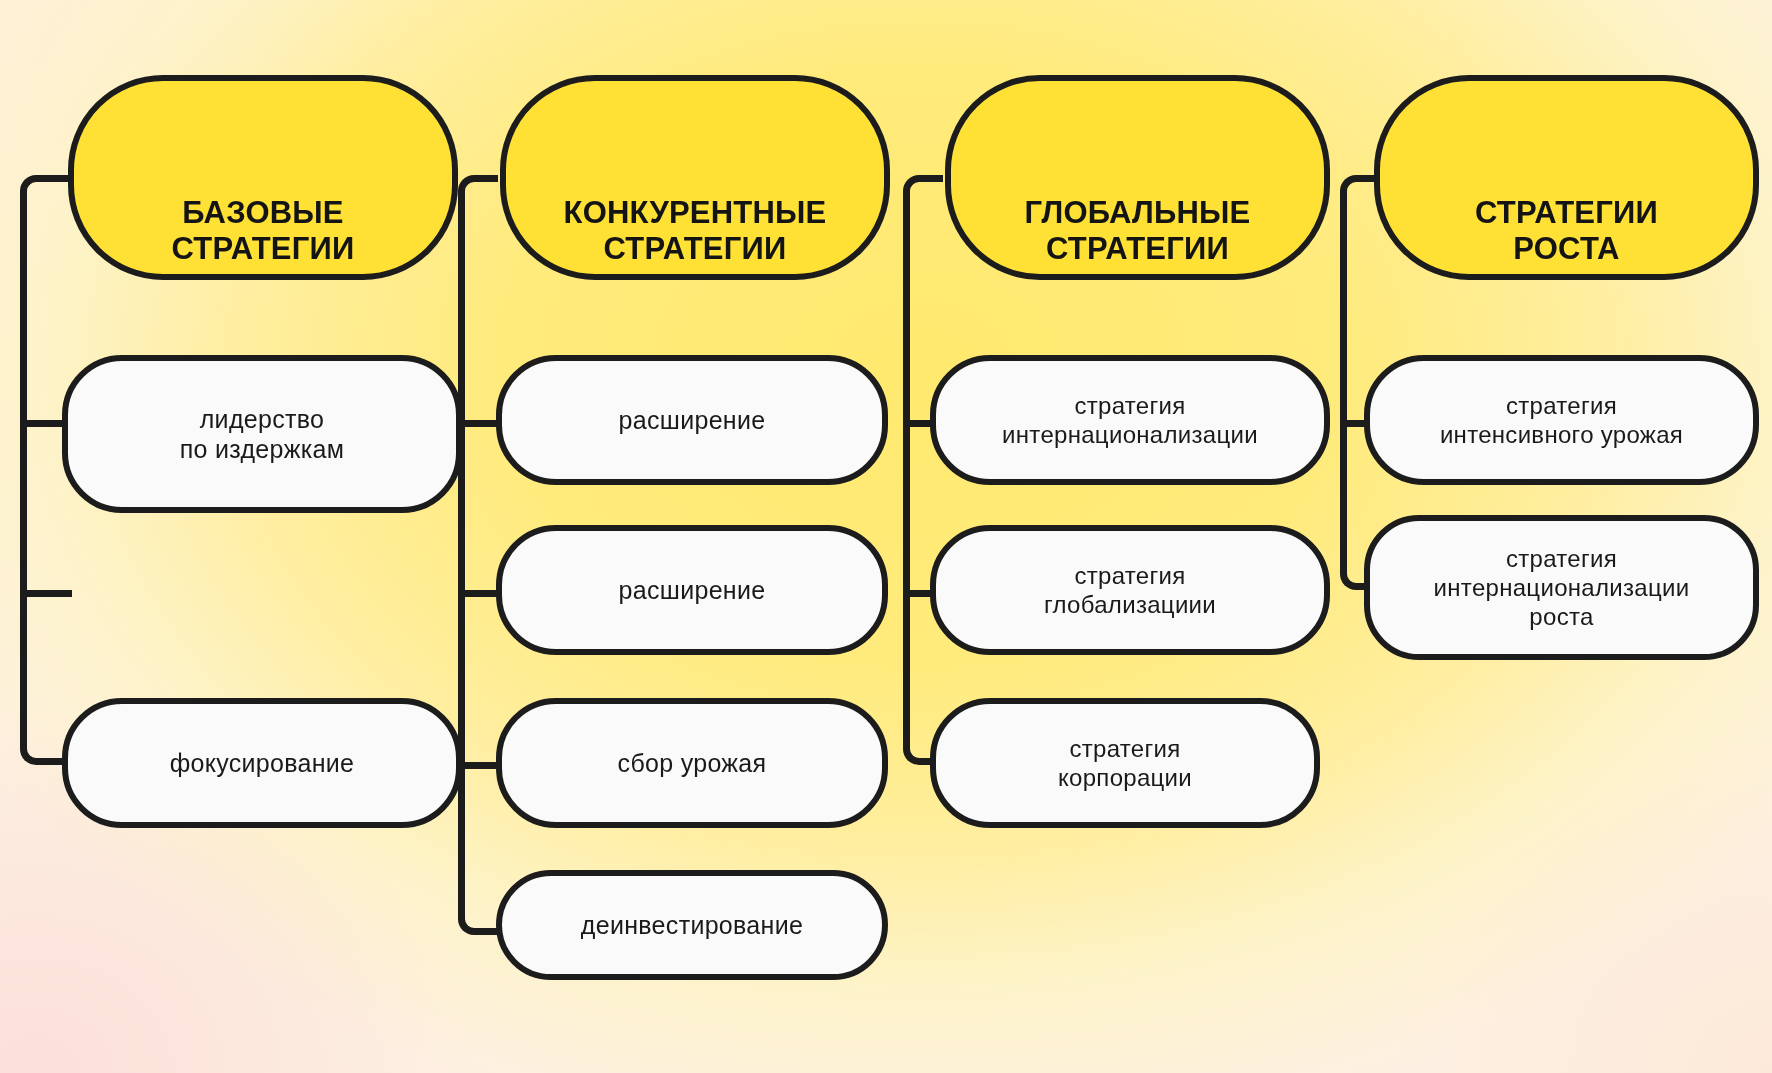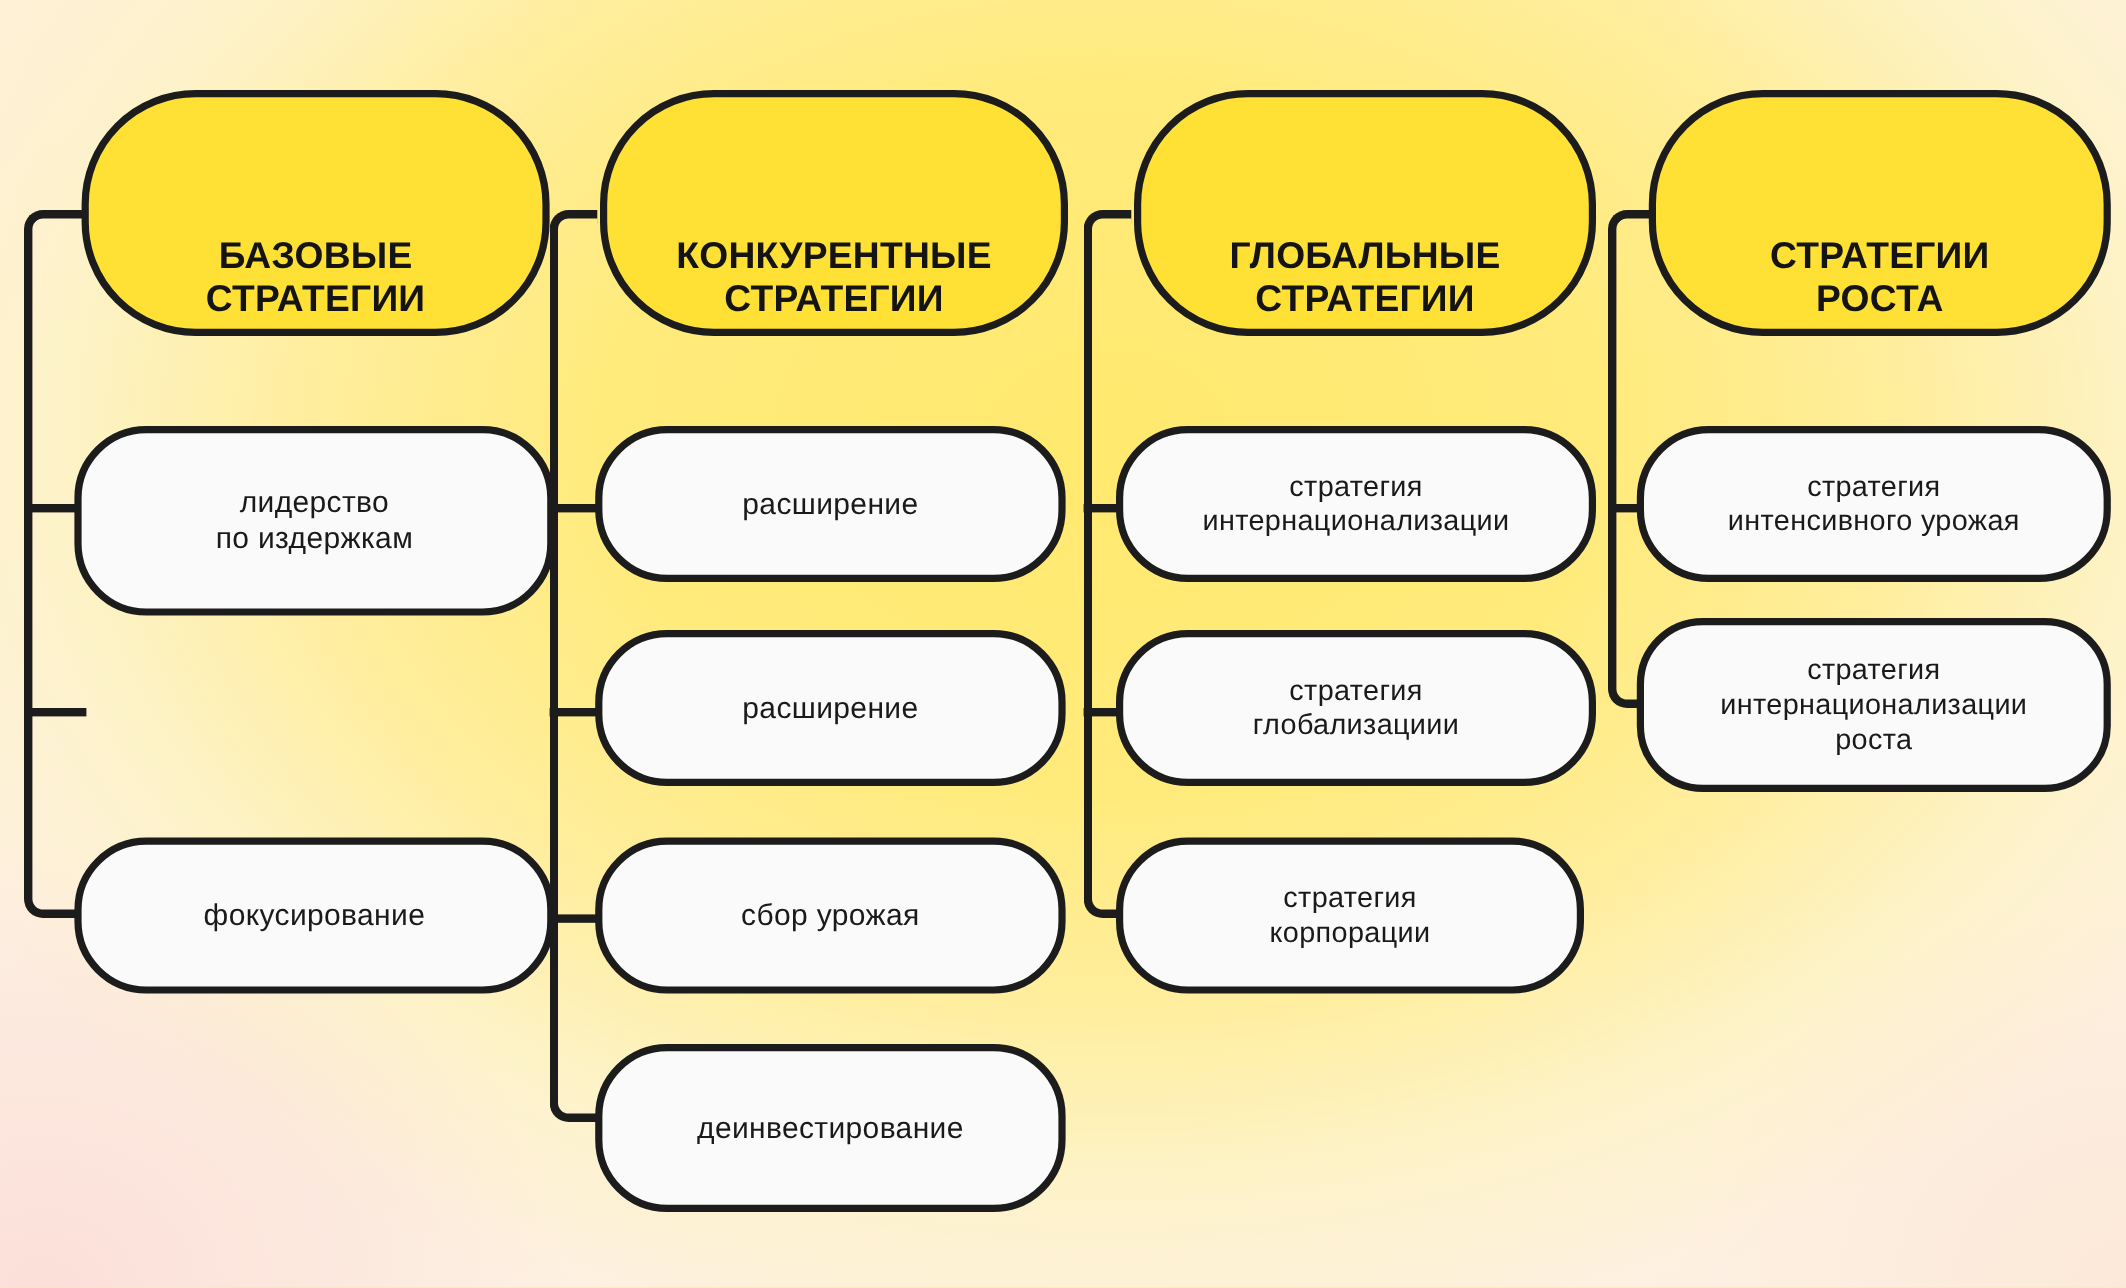--- a/index.html
+++ b/index.html
@@ -134,21 +134,21 @@
   </div>
 
   <div class="leaf-node" style="left:496px; top:525px; width:392px; height:130px;">
     <span>расширение</span>
   </div>
 
   <div class="leaf-node" style="left:496px; top:698px; width:392px; height:130px;">
     <span>сбор  урожая</span>
   </div>
 
-  <div class="leaf-node" style="left:496px; top:870px; width:392px; height:140px;">
+  <div class="leaf-node" style="left:496px; top:870px; width:392px; height:110px;">
     <span>деинвестирование</span>
   </div>
 
   <div class="spine" style="left:903px; top:175px; width:40px; height:590px;"></div>
   <div class="branch" style="left:903px; top:420px; width:52px;"></div>
   <div class="branch" style="left:903px; top:590px; width:52px;"></div>
 
   <div class="header-node" style="left:945px; top:75px; width:385px; height:205px;">
     <span>
       <span>ГЛОБАЛЬНЫЕ</span><br>

